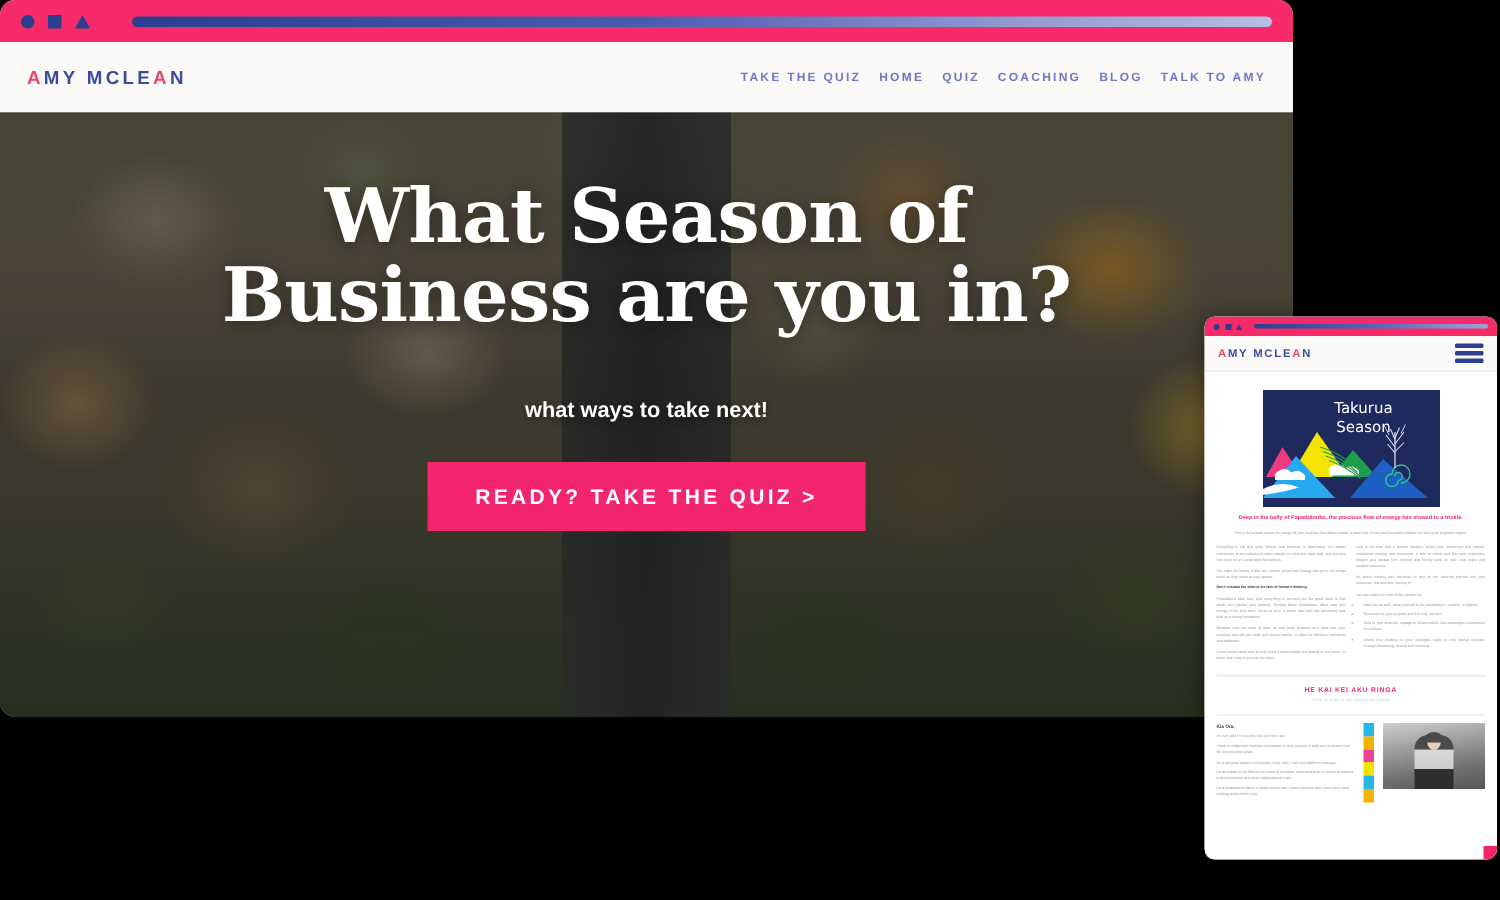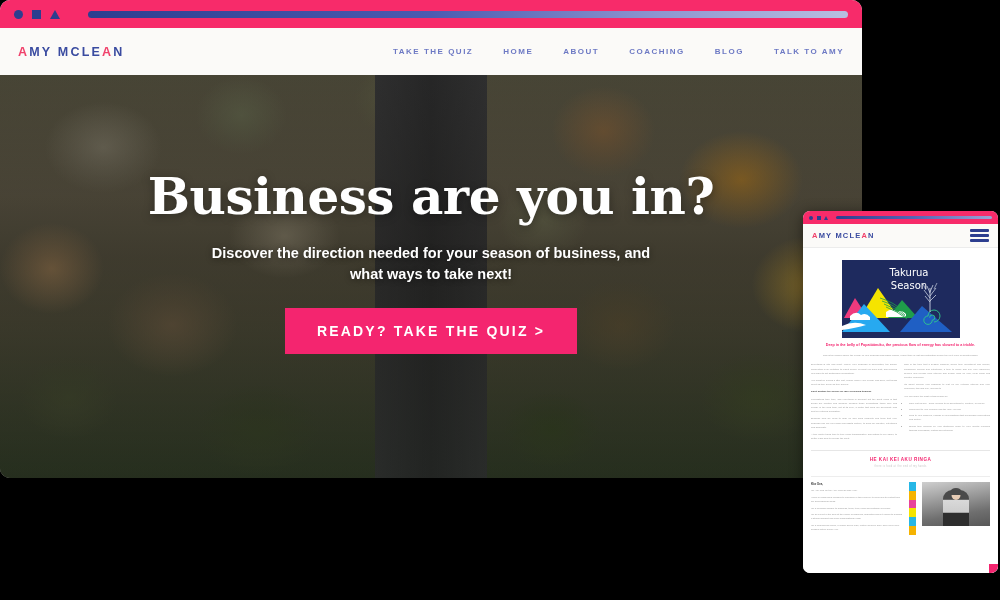--- a/index.html
+++ b/index.html
@@ -77,21 +77,21 @@
     font-weight: 700;
     color: #3a4ba0;
   }
   .logo .accent { color: #f0416b; }
 
   .nav-links {
     position: absolute;
     right: 18px;
     display: flex;
     align-items: center;
-    gap: 30px;
+    gap: 12px;
   }
   .nav-links a {
     font-size: 8px;
     letter-spacing: 1.5px;
     font-weight: 700;
     color: #6d79c4;
     text-decoration: none;
     white-space: nowrap;
   }
 
@@ -407,36 +407,36 @@
       <span class="tb-triangle"></span>
     </div>
     <div class="tb-bar"></div>
   </div>
 
   <div class="site-nav">
     <div class="logo"><span class="accent">A</span><span>MY MCLE</span><span class="accent">A</span><span>N</span></div>
     <nav class="nav-links">
       <a href="#">TAKE THE QUIZ</a>
       <a href="#">HOME</a>
-      <a href="#">ABOUT</a>
+      <a href="#">QUIZ</a>
       <a href="#">COACHING</a>
       <a href="#">BLOG</a>
       <a href="#">TALK TO AMY</a>
     </nav>
   </div>
 
   <div class="hero">
     <div class="hero-photo"></div>
     <div class="hero-inner">
       <h1 class="hero-title">
-        <br>
+        <span>What Season of</span><br>
         <span>Business are you in?</span>
       </h1>
       <p class="hero-sub">
-        <span>Discover the direction needed for your season of business, and</span><br>
+        <br>
         <span>what ways to take next!</span>
       </p>
       <button class="cta-button">READY? TAKE THE QUIZ &gt;</button>
     </div>
   </div>
 </div>
 
 <div class="mobile-window">
 
   <div class="m-titlebar">

